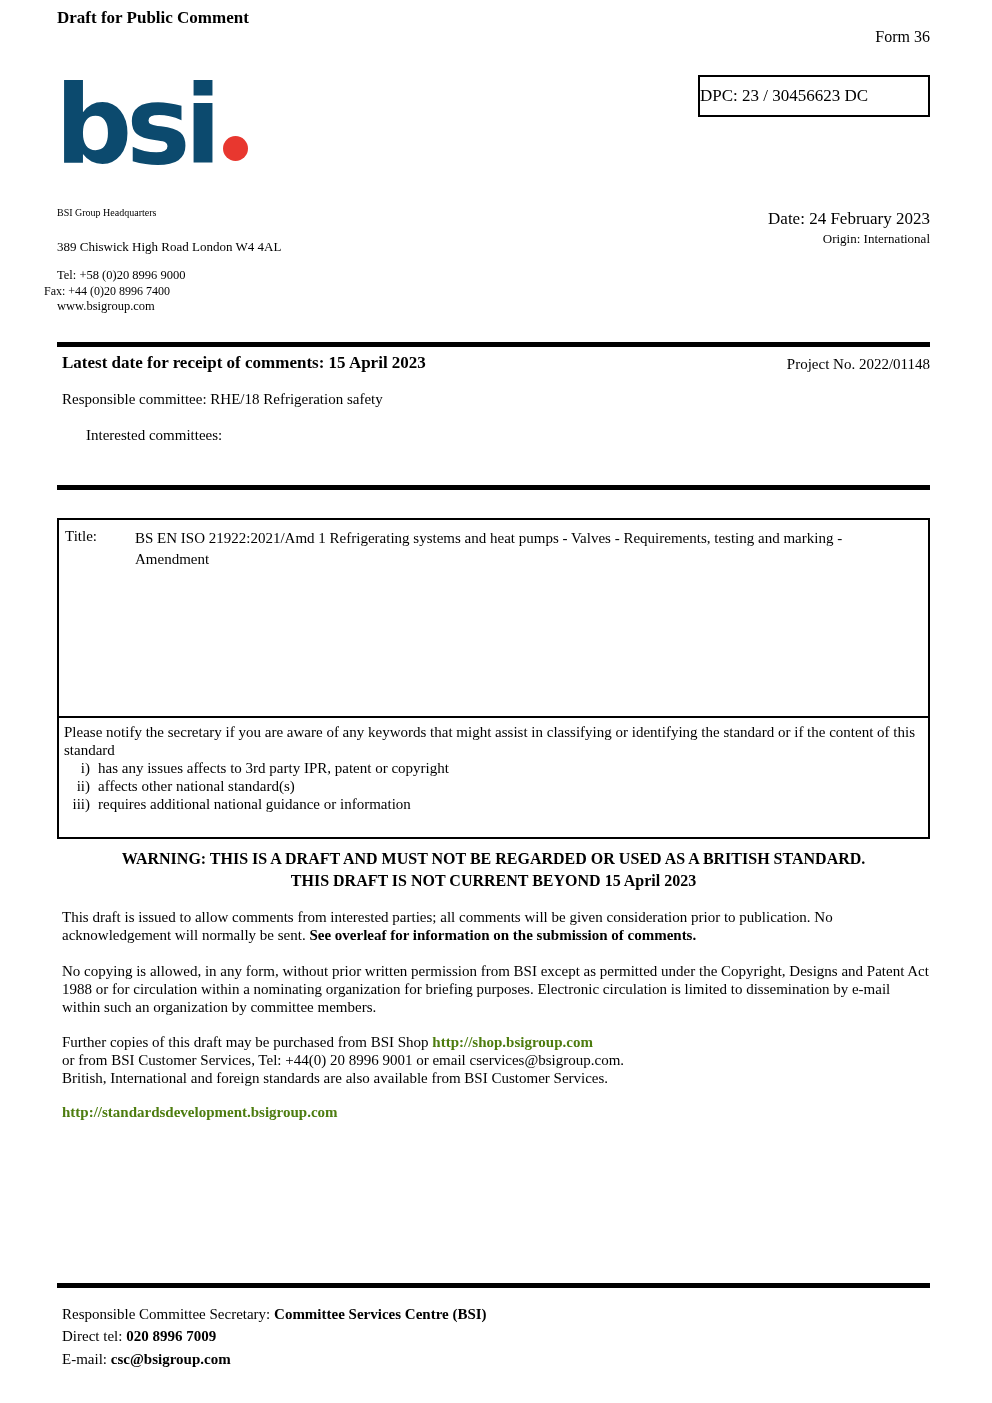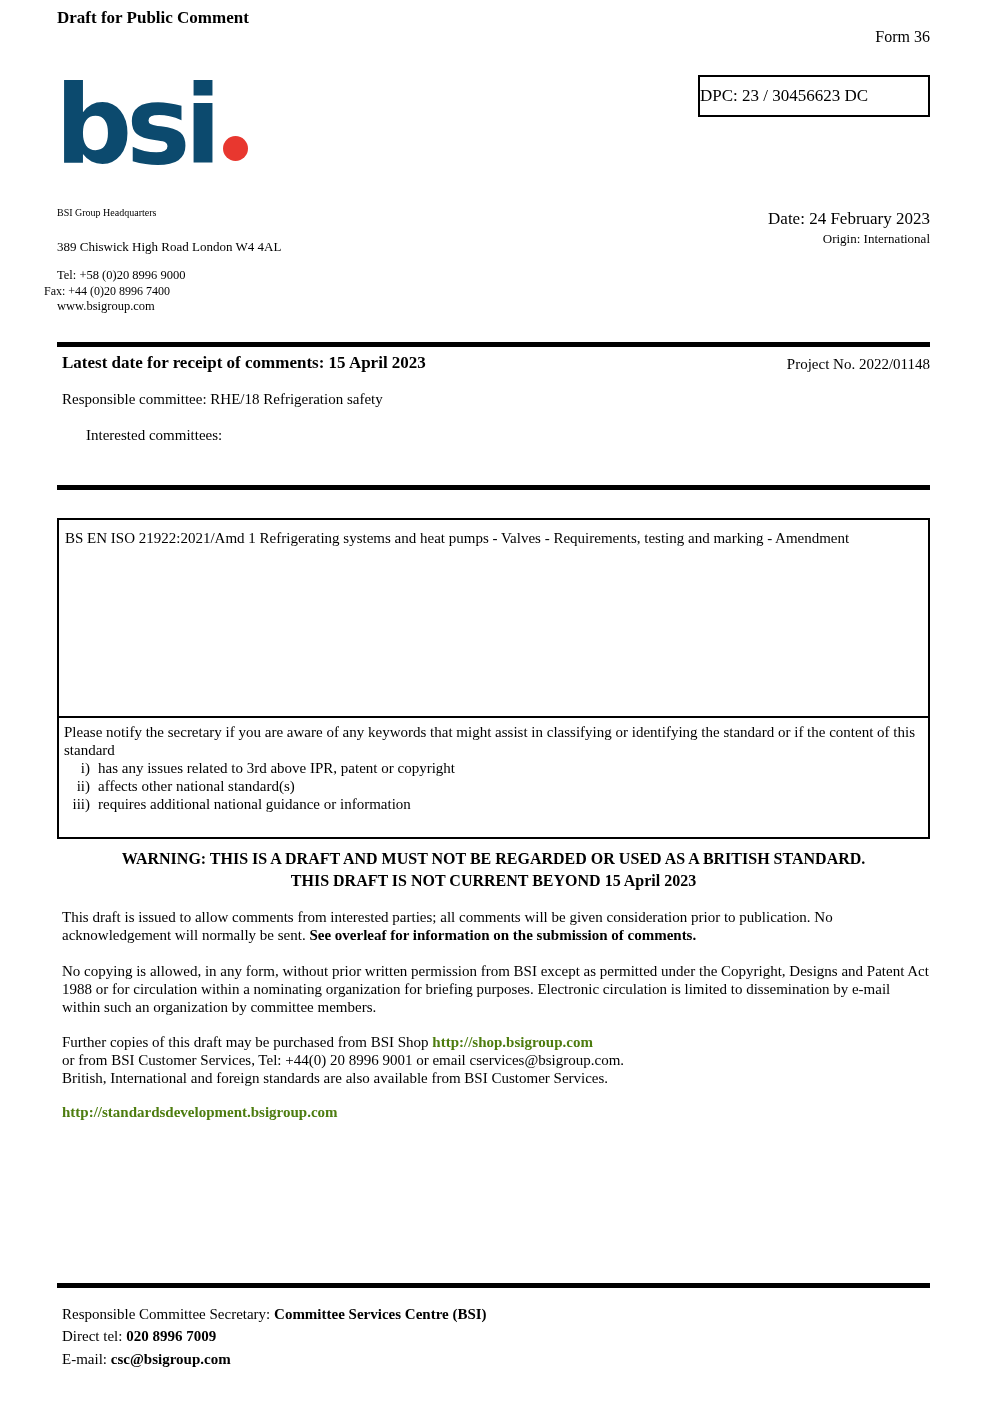--- a/index.html
+++ b/index.html
@@ -132,28 +132,29 @@
   <div class="abs rule rule-1"></div>
 
   <div class="abs latest-date">Latest date for receipt of comments: 15 April 2023</div>
   <div class="abs project-no">Project No. 2022/01148</div>
   <div class="abs responsible">Responsible committee: RHE/18 Refrigeration safety</div>
   <div class="abs interested">Interested committees:</div>
 
   <div class="abs rule rule-2"></div>
 
   <div class="abs title-box">
+    <div class="title-label">Title:</div>
     <div class="title-text">BS EN ISO 21922:2021/Amd 1 Refrigerating systems and heat pumps - Valves - Requirements, testing and marking - Amendment</div>
   </div>
 
   <div class="abs notify-box">
     <div>Please notify the secretary if you are aware of any keywords that might assist in classifying or identifying the standard or if the content of this standard</div>
     <div class="notify-item">
       <span class="notify-num">i)</span>
-      <span class="notify-text">has any issues related to 3rd above IPR, patent or copyright</span>
+      <span class="notify-text">has any issues affects to 3rd party IPR, patent or copyright</span>
     </div>
     <div class="notify-item">
       <span class="notify-num">ii)</span>
       <span class="notify-text">affects other national standard(s)</span>
     </div>
     <div class="notify-item">
       <span class="notify-num">iii)</span>
       <span class="notify-text">requires additional national guidance or information</span>
     </div>
   </div>

